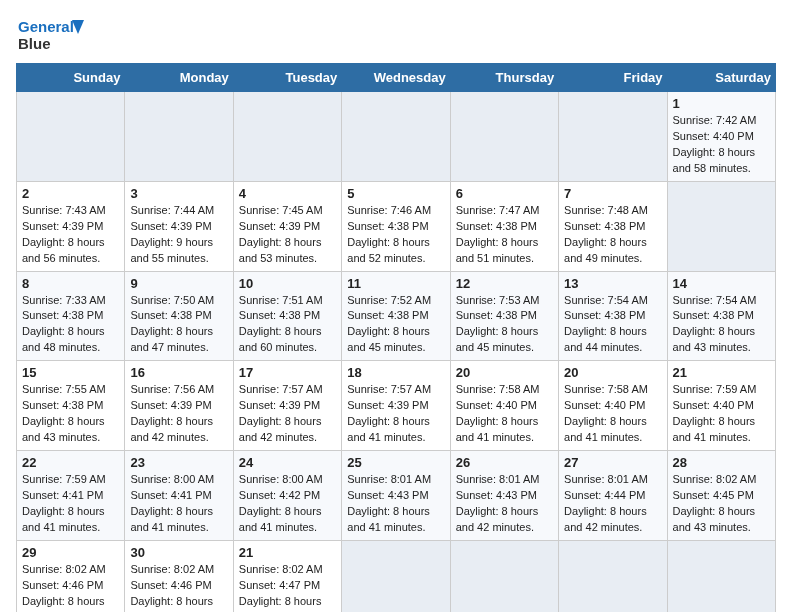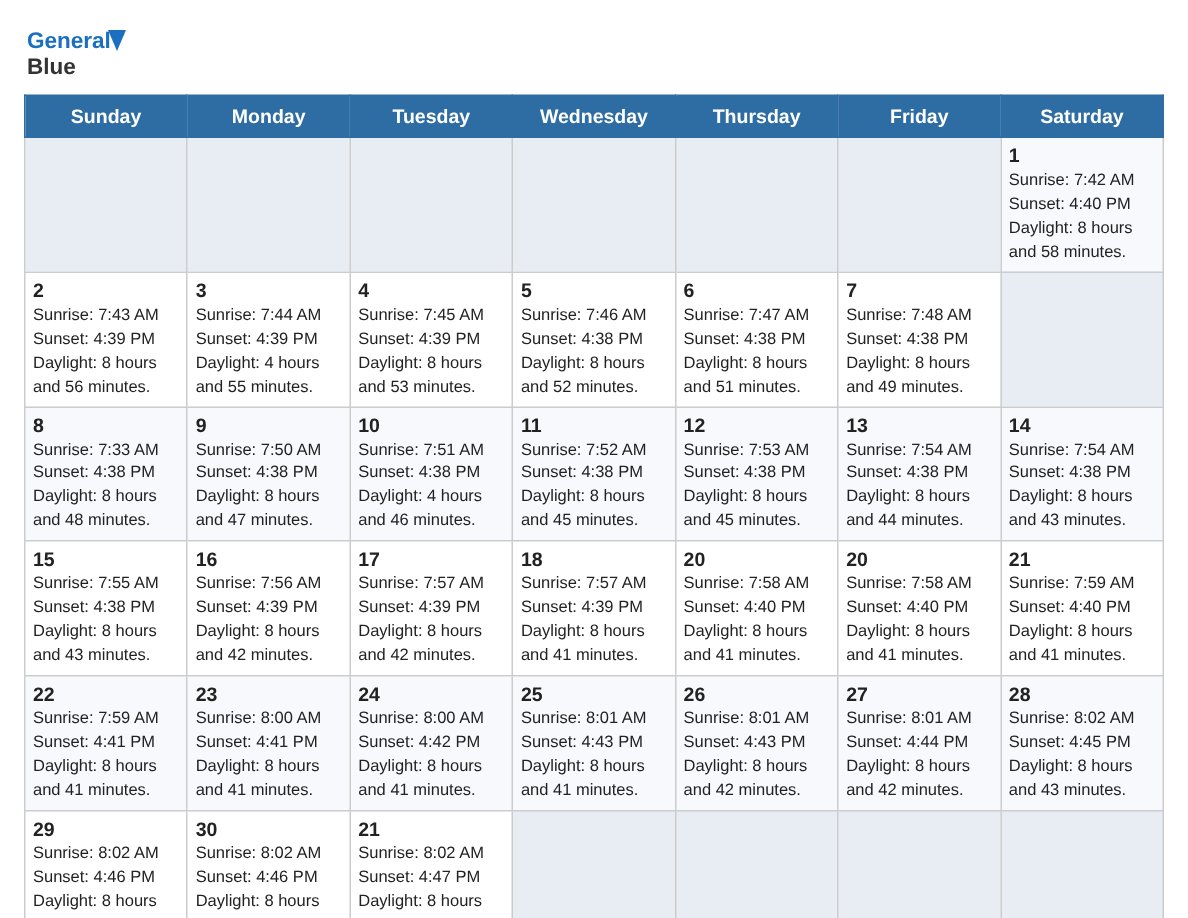--- a/index.html
+++ b/index.html
@@ -50,21 +50,21 @@
       width: 100%;
       border-collapse: collapse;
       table-layout: fixed;
     }
     thead tr th {
       background-color: #2e6da4;
       color: #fff;
       font-size: 13px;
       font-weight: bold;
       padding: 6px 4px;
-      text-align: center;
+      text-align: right;
       border: 1px solid #2e6da4;
     }
     tbody tr td {
       border: 1px solid #ccc;
       vertical-align: top;
       padding: 4px 5px;
       font-size: 10.5px;
       color: #222;
       height: 88px;
       background: #fff;
@@ -144,21 +144,21 @@
             <span>Sunrise: </span><span>7:43 AM</span><br>
             <span>Sunset: </span><span>4:39 PM</span><br>
             <span>Daylight: 8 hours and 56 minutes.</span>
           </div>
         </td>
         <td>
           <div class="day-number">3</div>
           <div class="day-info">
             <span>Sunrise: </span><span>7:44 AM</span><br>
             <span>Sunset: </span><span>4:39 PM</span><br>
-            <span>Daylight: 4 hours and 55 minutes.</span>
+            <span>Daylight: 9 hours and 55 minutes.</span>
           </div>
         </td>
         <td>
           <div class="day-number">4</div>
           <div class="day-info">
             <span>Sunrise: </span><span>7:45 AM</span><br>
             <span>Sunset: </span><span>4:39 PM</span><br>
             <span>Daylight: 8 hours and 53 minutes.</span>
           </div>
         </td>
@@ -203,21 +203,21 @@
             <span>Sunrise: </span><span>7:50 AM</span><br>
             <span>Sunset: </span><span>4:38 PM</span><br>
             <span>Daylight: 8 hours and 47 minutes.</span>
           </div>
         </td>
         <td>
           <div class="day-number">10</div>
           <div class="day-info">
             <span>Sunrise: </span><span>7:51 AM</span><br>
             <span>Sunset: </span><span>4:38 PM</span><br>
-            <span>Daylight: 4 hours and 46 minutes.</span>
+            <span>Daylight: 8 hours and 60 minutes.</span>
           </div>
         </td>
         <td>
           <div class="day-number">11</div>
           <div class="day-info">
             <span>Sunrise: </span><span>7:52 AM</span><br>
             <span>Sunset: </span><span>4:38 PM</span><br>
             <span>Daylight: 8 hours and 45 minutes.</span>
           </div>
         </td>

